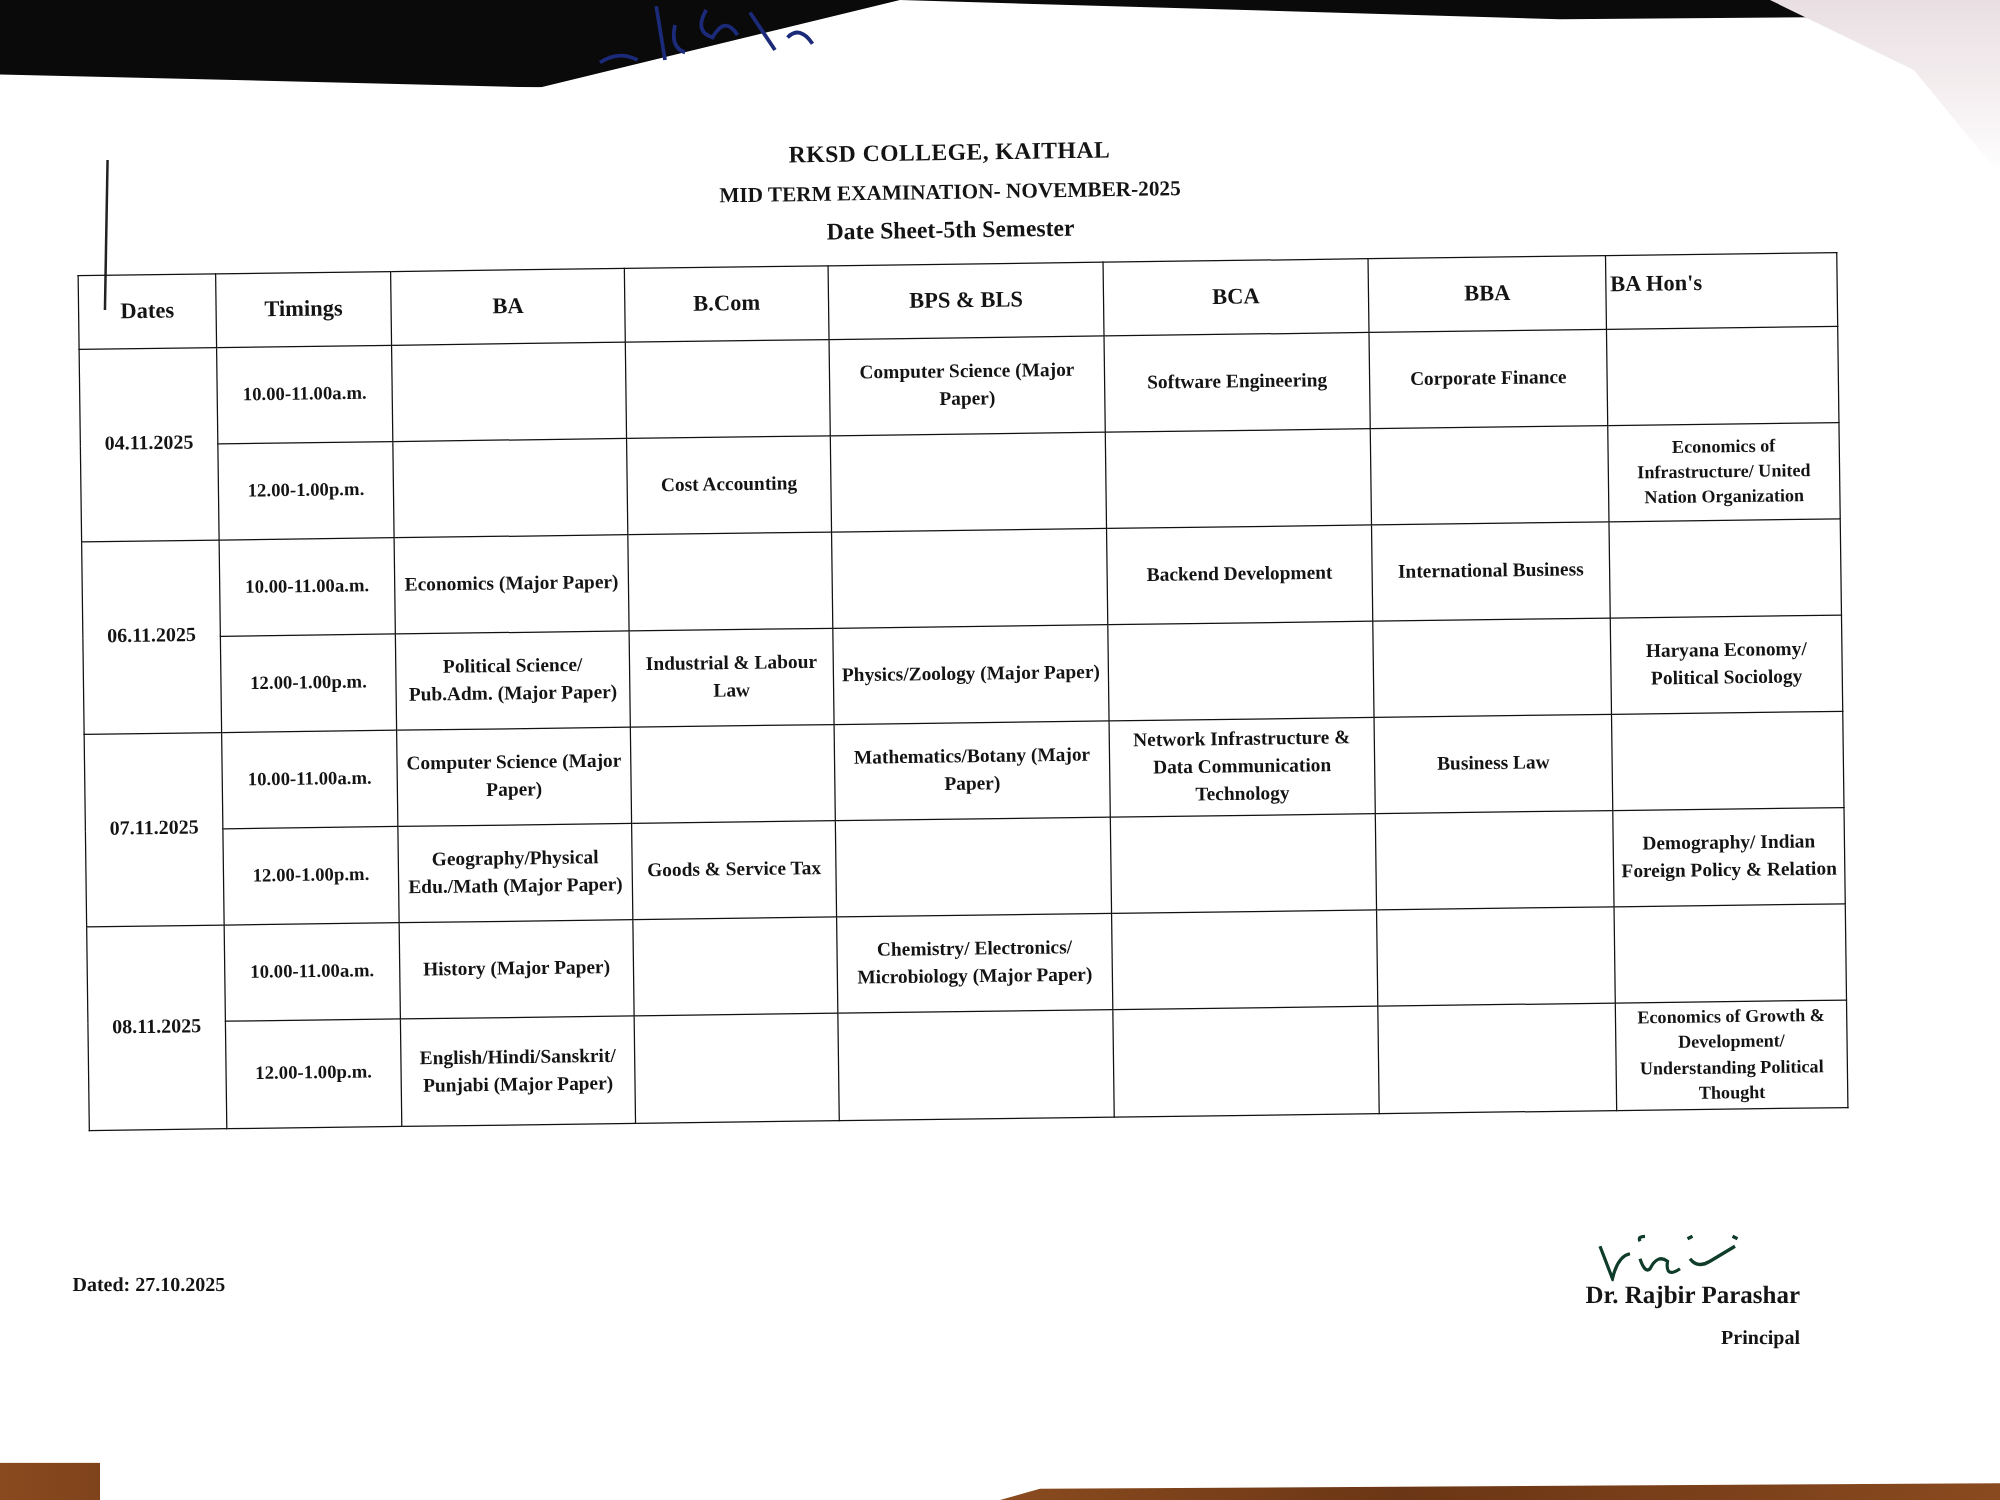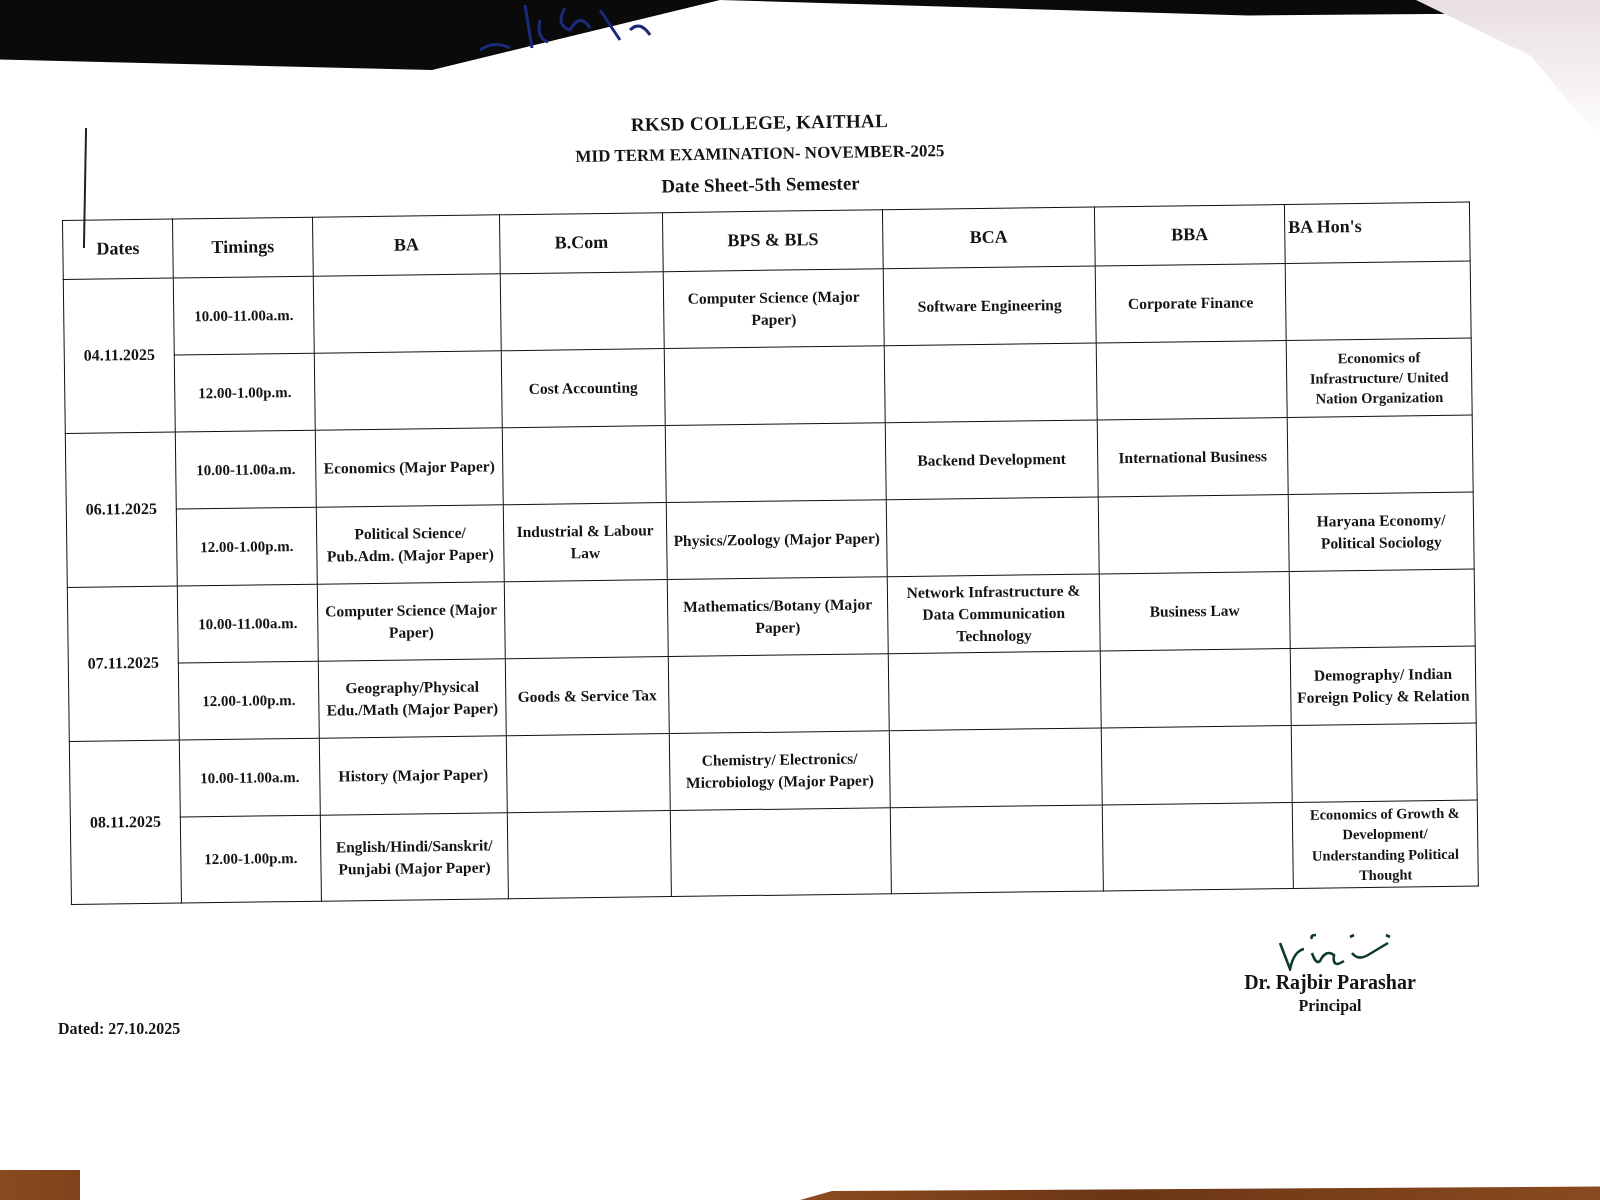--- a/index.html
+++ b/index.html
@@ -69,24 +69,24 @@
 
     .footer-dated {
       position: absolute; left: 58px; top: 1020px; font-weight: bold; font-size: 16px;
     }
     .sig-convener {
       position: absolute; left: 680px; top: 960px; width: 240px; text-align: center; font-weight: bold;
     }
     .sig-convener .name { font-size: 19px; margin-top: 0px; }
     .sig-convener .role { font-size: 16px; margin-top: 4px; }
     .sig-principal {
-      position: absolute; left: 1220px; top: 931px; width: 220px; text-align: center; font-weight: bold;
+      position: absolute; left: 1220px; top: 985px; width: 220px; text-align: right; font-weight: bold;
     }
     .sig-principal .name { font-size: 20px; }
-    .sig-principal .role { font-size: 16px; margin-top: 3px; }
+    .sig-principal .role { font-size: 16px; margin-top: 14px; }
     .signature { display: block; margin: 0 auto; }
   </style>
 </head>
 <body>
 
 <div class="bg-dark"></div>
 <div class="bg-pink"></div>
 <div class="bg-wood"></div>
 <svg class="scribble" viewBox="0 0 230 55">
   <path d="M10 50 Q25 40 40 48 M55 5 L62 48 M70 20 Q66 38 78 42 M95 8 Q85 25 100 30 Q110 12 120 28 M130 10 L150 40 M160 30 Q170 20 180 35" stroke="#1c2a7a" stroke-width="3" fill="none"></path>

